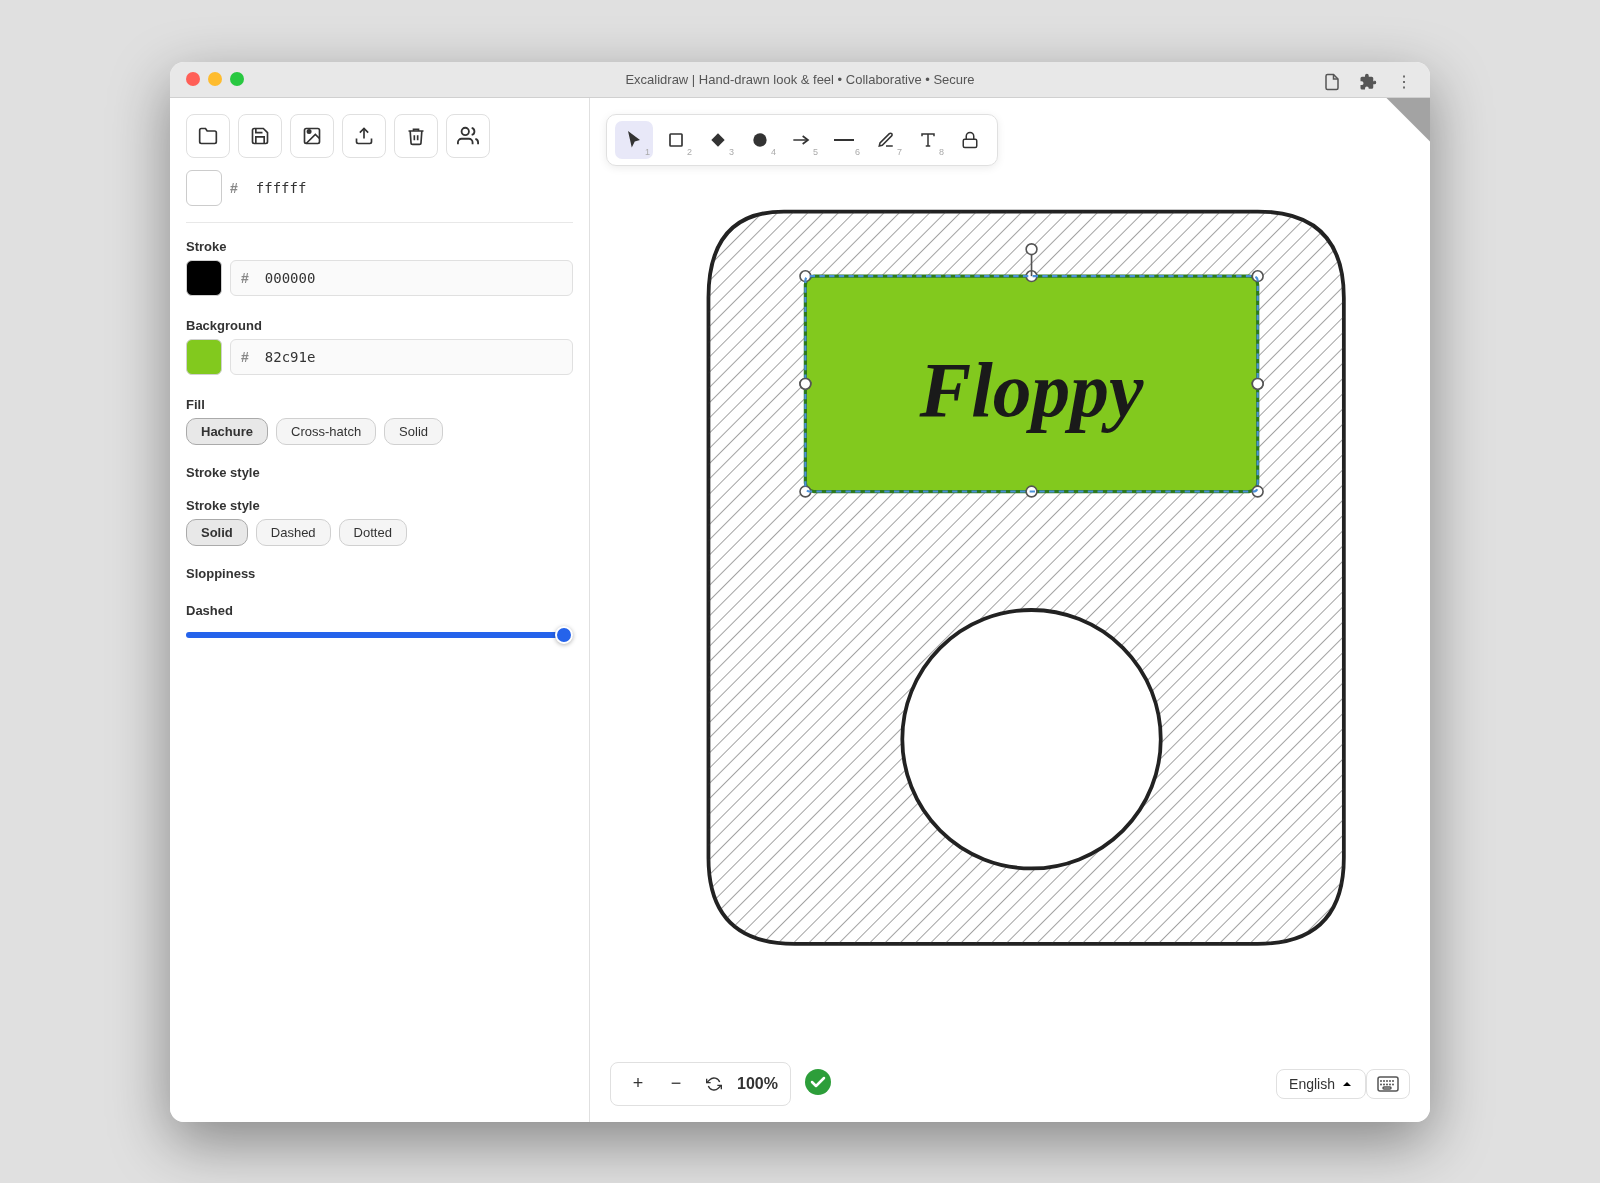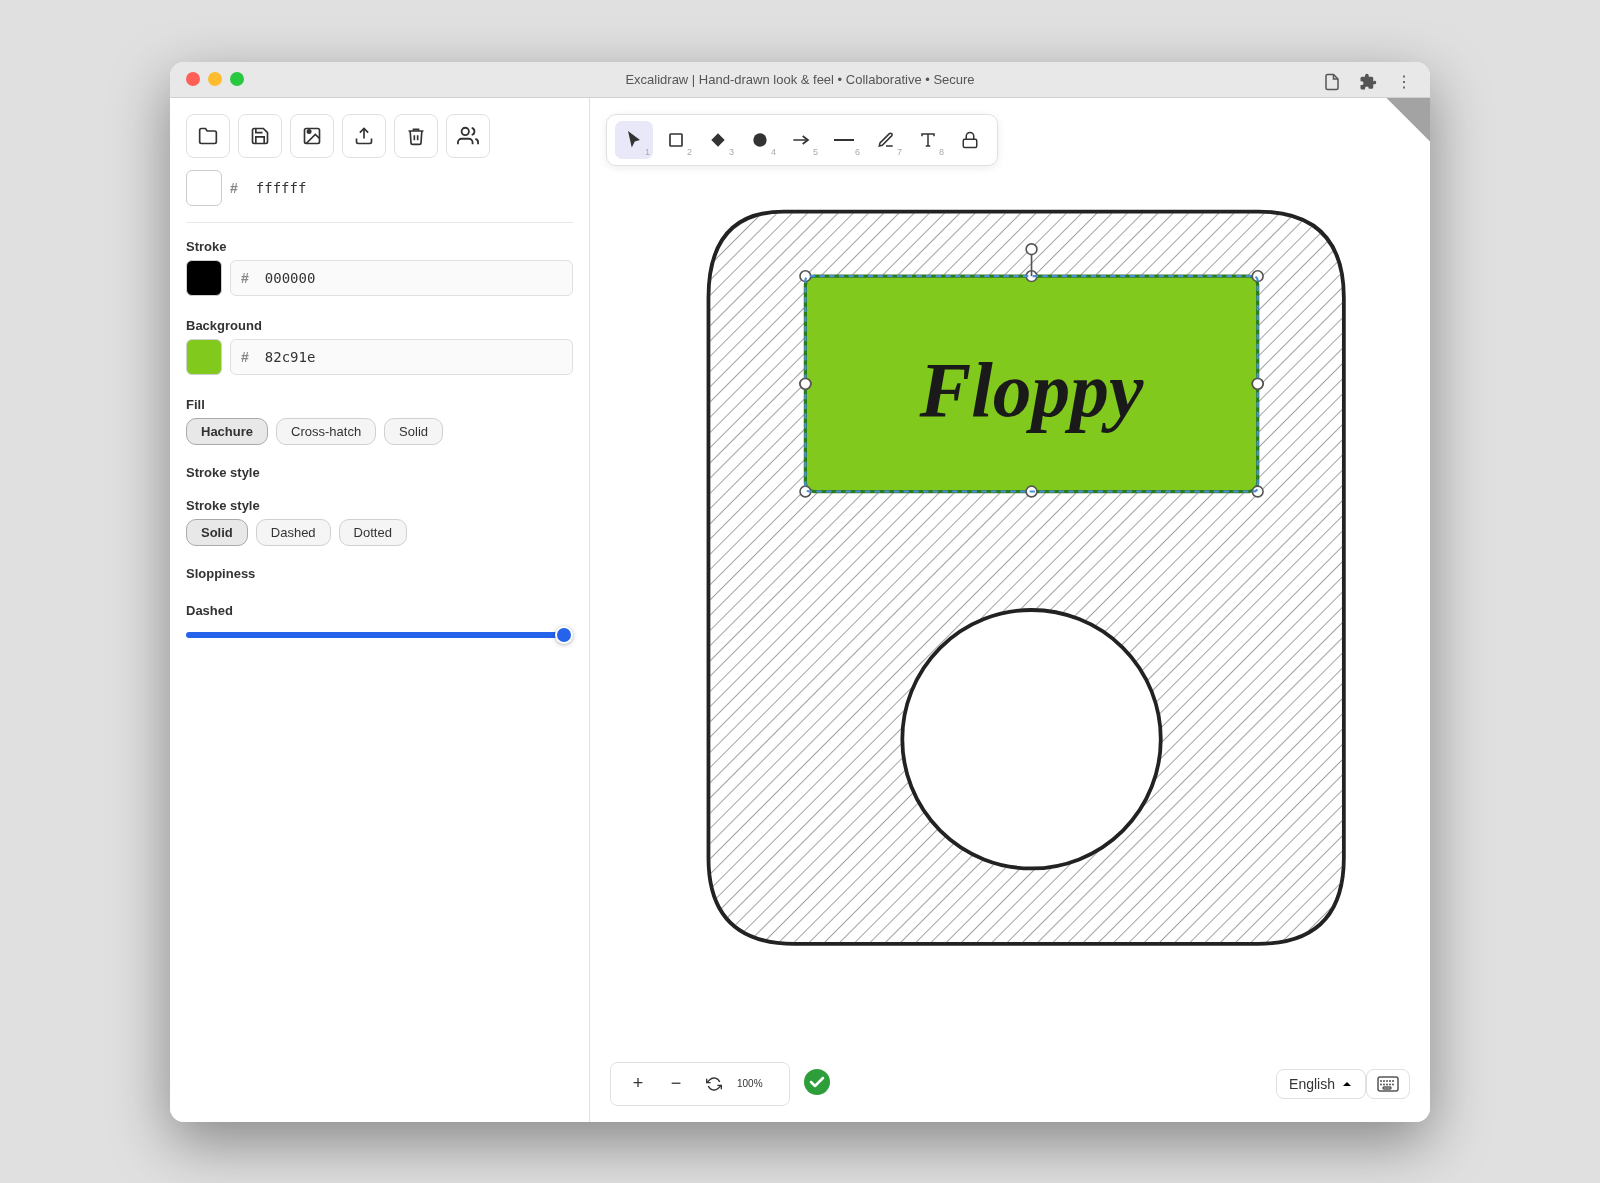--- a/index.html
+++ b/index.html
@@ -275,25 +275,25 @@
       background: transparent;
       font-size: 15px;
       cursor: pointer;
       color: #333;
       display: flex;
       align-items: center;
       justify-content: center;
       border-radius: 5px;
     }
     .zoom-percent {
-      font-size: 10px;
-      font-weight: 400;
+      font-size: 16px;
+      font-weight: 700;
       color: #333;
       min-width: 40px;
-      text-align: left;
+      text-align: right;
     }
     .health-icon {
       margin-left: 12px;
     }
     .language-select {
       margin-left: auto;
       display: flex;
       align-items: center;
       gap: 6px;
       background: #fff;

